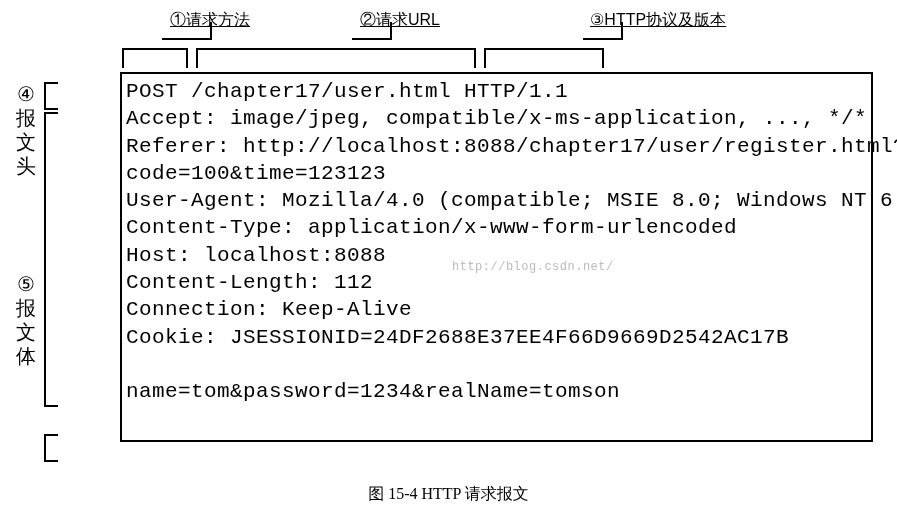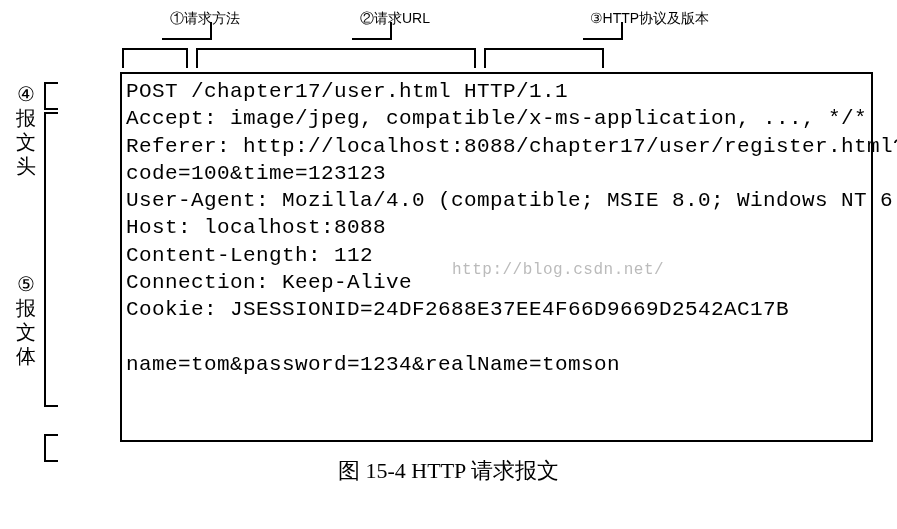--- a/index.html
+++ b/index.html
@@ -17,23 +17,24 @@
       padding-right: 10px;
     }
     
     .top-callouts {
       position: relative;
       height: 62px;
       margin-left: 60px;
     }
     .callout {
       position: absolute;
-      font-size: 14px;
+      font-size: 16px;
       top: 0;
       white-space: nowrap;
+      text-decoration: underline;
     }
     .callout-1 { left: 50px; }
     .callout-2 { left: 240px; }
     .callout-3 { left: 470px; }
     
     .lead {
       position: absolute;
       border-left: 2px solid #000;
       border-bottom: 2px solid #000;
       height: 18px;
@@ -64,21 +65,21 @@
       line-height: 1.3;
       letter-spacing: 0.4px;
       position: relative;
       min-height: 370px;
     }
     .code-line { white-space: pre; }
     .blank-line { height: 1.3em; }
     .watermark {
       position: absolute;
       color: #bbb;
-      font-size: 16px;
+      font-size: 12px;
       font-family: "Courier New", monospace;
       left: 330px;
       top: 186px;
       letter-spacing: 0.5px;
     }
 
     
     .side-label {
       position: absolute;
       left: 16px;
@@ -99,22 +100,22 @@
       border: 2px solid #000;
       border-right: none;
     }
     .vb-top    { top: 72px;  height: 28px; }     
     .vb-header { top: 102px; height: 295px; }    
     .vb-body   { top: 424px; height: 28px; }     
 
     
     .caption {
       text-align: center;
-      font-size: 22px;
-      margin-top: 14px;
+      font-size: 16px;
+      margin-top: 42px;
       font-family: "SimSun","Microsoft YaHei",serif;
     }
   </style>
 </head>
 <body>
 
 <div class="diagram-wrap">
 
   <div class="vbracket vb-top"></div>
   <div class="vbracket vb-header"></div>
@@ -147,20 +148,21 @@
 
   <div class="code-box">
     <div class="watermark">http://blog.csdn.net/</div>
 
     <div class="code-line"><span>POST</span> <span>/chapter17/user.html</span> <span>HTTP/1.1</span></div>
 
     <div class="code-line">Accept: image/jpeg, compatible/x-ms-application, ..., */*</div>
     <div class="code-line">Referer: http://localhost:8088/chapter17/user/register.html?</div>
     <div class="code-line">code=100&amp;time=123123</div>
     <div class="code-line">User-Agent: Mozilla/4.0 (compatible; MSIE 8.0; Windows NT 6.1;</div>
+    <div class="code-line">Content-Type: application/x-www-form-urlencoded</div>
     <div class="code-line">Host: localhost:8088</div>
     <div class="code-line">Content-Length: 112</div>
     <div class="code-line">Connection: Keep-Alive</div>
     <div class="code-line">Cookie: JSESSIONID=24DF2688E37EE4F66D9669D2542AC17B</div>
 
     <div class="blank-line"></div>
 
     <div class="code-line">name=tom&amp;password=1234&amp;realName=tomson</div>
   </div>
 </div>

